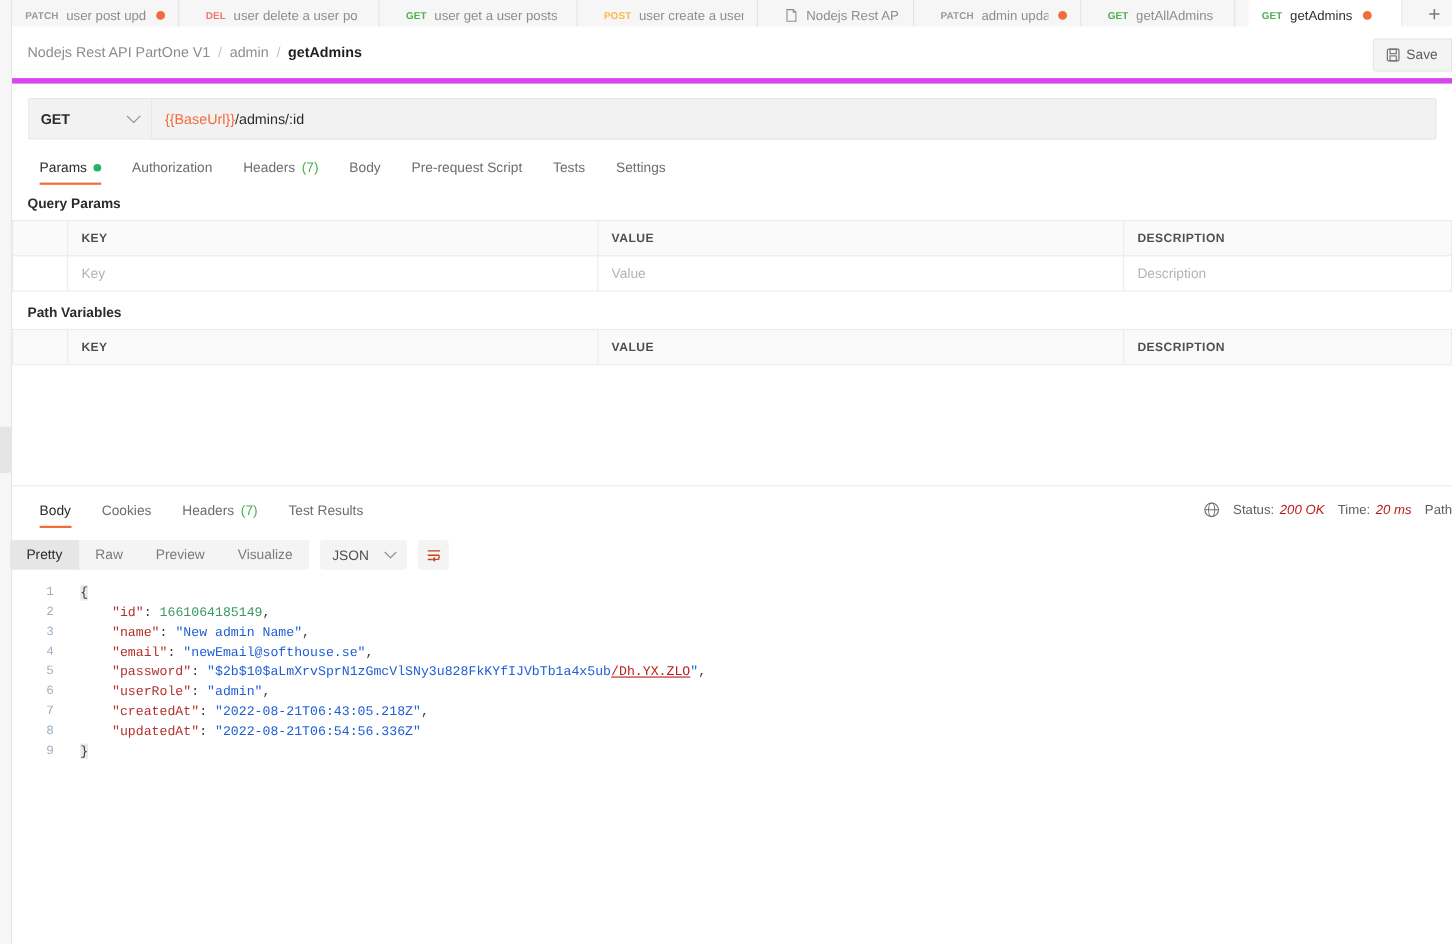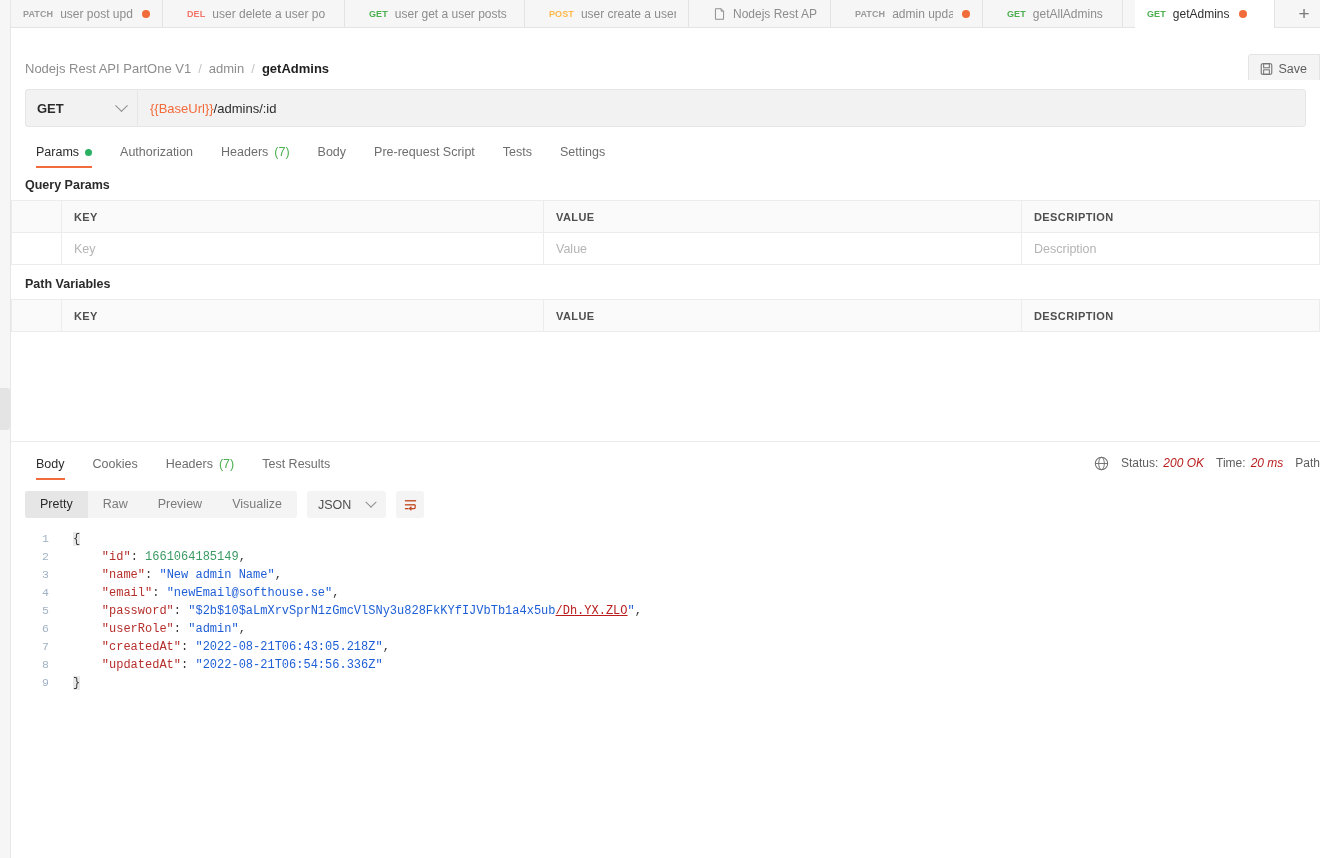--- a/index.html
+++ b/index.html
@@ -58,22 +58,22 @@
   }
   .tab-plus { font-size: 19px; font-weight: 300; color: #7a7a7a; }
   .tab-dots { font-size: 14px; letter-spacing: 1px; color: #9a9a9a; }
   .env-sep { width: 1px; background: #e3e3e3; margin: 5px 0; flex: 0 0 auto; }
   .env-label {
     display: flex; align-items: center; padding: 0 12px; height: 28px;
     color: #8d8d8d; font-size: 12px; white-space: nowrap; flex: 0 0 auto;
   }
   
   .crumbrow {
-    position: absolute; left: 11px; top: 43px; width: 1309px; height: 52px;
-    background: #ffffff; border-bottom: 1px solid #d946ef;
+    position: absolute; left: 11px; top: 24px; width: 1309px; height: 52px;
+    background: #ffffff; border-bottom: 5px solid #d946ef;
     display: flex; align-items: center;
   }
   .crumbs { display: flex; align-items: center; gap: 7px; margin-left: 14px; font-size: 13px; }
   .crumb-link { color: #8d8d8d; cursor: pointer; }
   .crumb-sep { color: #c4c4c4; }
   .crumb-cur { color: #1f1f1f; font-weight: 700; }
   .save-btn {
     position: absolute; right: 0px; top: 11px;
     display: flex; align-items: center; gap: 6px;
     padding: 7px 12px 7px 11px; background: #f4f4f4;
@@ -146,21 +146,21 @@
   .resptabs .rtab { padding-bottom: 9px; }
   .resp-meta {
     position: absolute; right: 0px; top: 452px; height: 22px;
     display: flex; align-items: center; gap: 12px;
     font-size: 12px; color: #5e5e5e; white-space: nowrap;
   }
   .meta-val { color: #b91c1c; font-style: italic; }
   .globe { width: 15px; height: 15px; }
   
   .viewbar {
-    position: absolute; left: 25px; top: 491px; display: flex; align-items: center; gap: 10px;
+    position: absolute; left: 9px; top: 491px; display: flex; align-items: center; gap: 10px;
   }
   .seg { display: flex; background: #f4f4f4; border-radius: 3px; overflow: hidden; }
   .seg div {
     padding: 0 15px; height: 27px; line-height: 27px;
     font-size: 12.5px; color: #7a7a7a; cursor: pointer;
   }
   .seg div.on { background: #e6e6e6; color: #2b2b2b; }
   .fmt-box {
     display: flex; align-items: center; gap: 16px;
     background: #f4f4f4; border-radius: 3px; height: 27px; padding: 0 11px;

